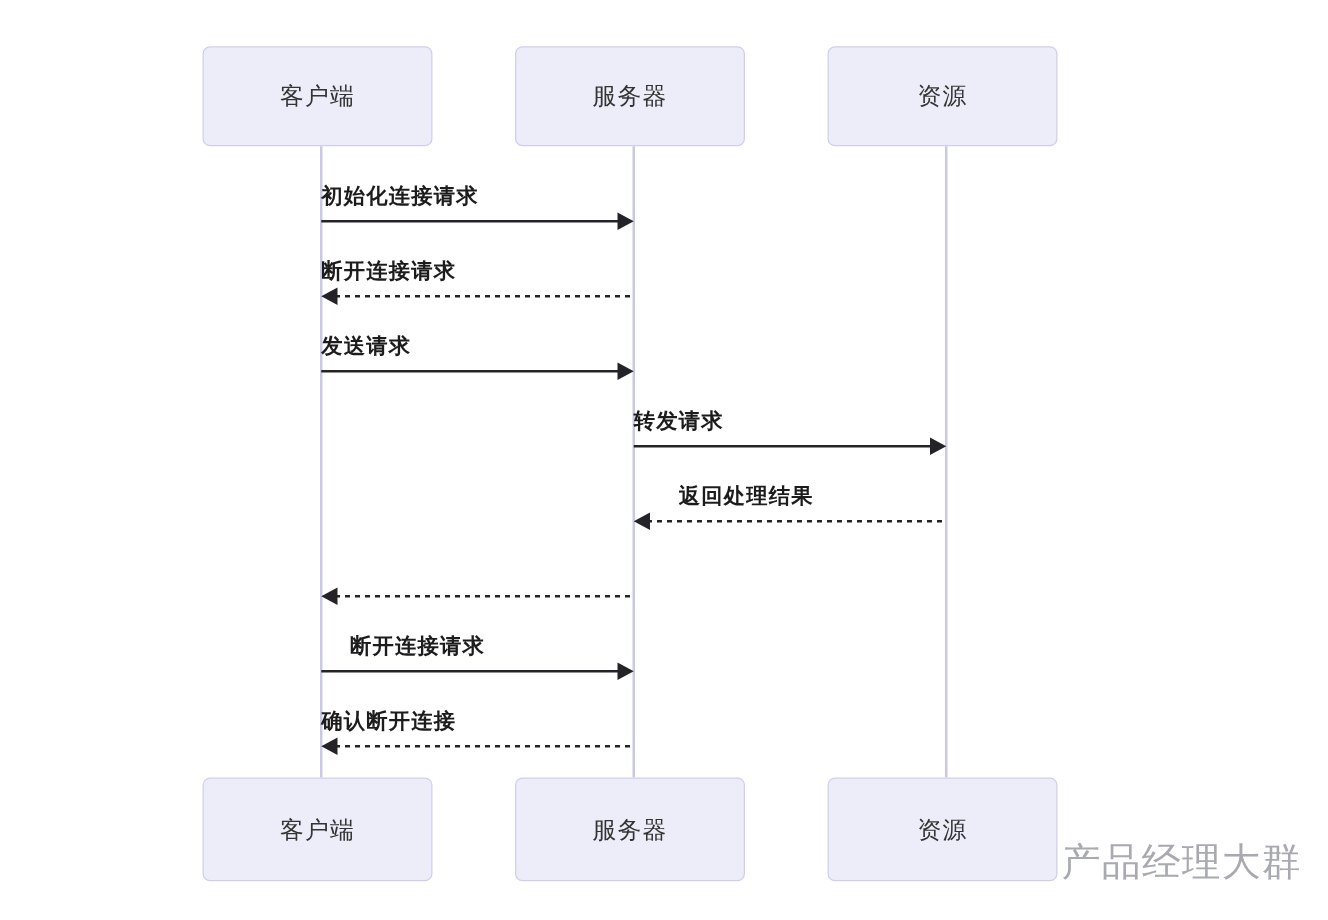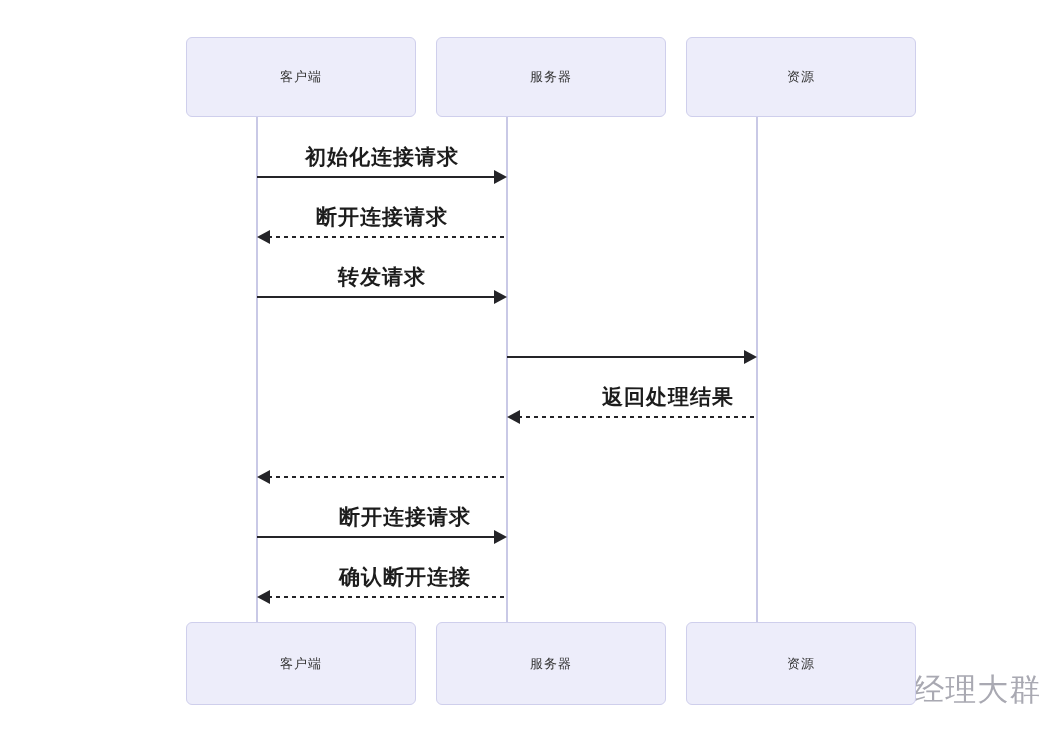--- a/index.html
+++ b/index.html
@@ -9,45 +9,43 @@
   }
   .stage {
     position: relative;
     width: 1062px;
     height: 736px;
     background: var(--bg, #ffffff);
     overflow: hidden;
   }
   .actor-box {
     position: absolute;
-    width: 230px;
+    width: 184px;
     height: 80px;
     box-sizing: border-box;
     background: var(--actor-fill, #ededfa);
     border: 1px solid var(--actor-border, #cfcfec);
     border-radius: 6px;
     display: flex;
     align-items: center;
     justify-content: center;
-    font-size: 13px;
+    font-size: 19px;
     color: var(--actor-text, #333333);
     letter-spacing: 1px;
-    margin-left: 24px;
   }
   .lifeline {
     position: absolute;
     width: 2px;
     background: var(--lifeline, #c9c9e6);
   }
   .msg-label {
     position: absolute;
     height: 24px;
     line-height: 24px;
-    text-align: center;
-    font-size: 21px;
+    font-size: 17px;
     font-weight: bold;
     color: var(--msg-text, #1c1c1c);
     letter-spacing: 1px;
     white-space: nowrap;
   }
   .msg-line {
     position: absolute;
     height: 2px;
   }
   .msg-line.solid { background: var(--arrow, #242428); }
@@ -88,23 +86,24 @@
     <div class="actor-box" style="left: 412px; top: 622px; height: 83px;">服务器</div>
     <div class="lifeline" style="left: 756px; top: 117px; height: 505px;"></div>
     <div class="actor-box" style="left: 662px; top: 37px; height: 80px;">资源</div>
     <div class="actor-box" style="left: 662px; top: 622px; height: 83px;">资源</div>
     <div class="msg-label" style="left: 257px; width: 250px; top: 145px;">初始化连接请求</div>
     <div class="msg-line solid" style="left: 257px; width: 239px; top: 176px;"></div>
     <div class="arrowhead right" style="left: 494px; top: 170px;"></div>
     <div class="msg-label" style="left: 257px; width: 250px; top: 205px;">断开连接请求</div>
     <div class="msg-line dashed" style="left: 268px; width: 239px; top: 236px;"></div>
     <div class="arrowhead left" style="left: 257px; top: 230px;"></div>
-    <div class="msg-label" style="left: 257px; width: 250px; top: 265px;">转发请求</div>
+    <div class="msg-label" style="left: 257px; width: 250px; top: 265px;">发送请求</div>
     <div class="msg-line solid" style="left: 257px; width: 239px; top: 296px;"></div>
     <div class="arrowhead right" style="left: 494px; top: 290px;"></div>
+    <div class="msg-label" style="left: 507px; width: 250px; top: 325px;">转发请求</div>
     <div class="msg-line solid" style="left: 507px; width: 239px; top: 356px;"></div>
     <div class="arrowhead right" style="left: 744px; top: 350px;"></div>
     <div class="msg-label" style="left: 507px; width: 250px; top: 385px; padding-left: 36px;">返回处理结果</div>
     <div class="msg-line dashed" style="left: 518px; width: 239px; top: 416px;"></div>
     <div class="arrowhead left" style="left: 507px; top: 410px;"></div>
     <div class="msg-line dashed" style="left: 268px; width: 239px; top: 476px;"></div>
     <div class="arrowhead left" style="left: 257px; top: 470px;"></div>
     <div class="msg-label" style="left: 257px; width: 250px; top: 505px; margin-left: 23px;">断开连接请求</div>
     <div class="msg-line solid" style="left: 257px; width: 239px; top: 536px;"></div>
     <div class="arrowhead right" style="left: 494px; top: 530px;"></div>

